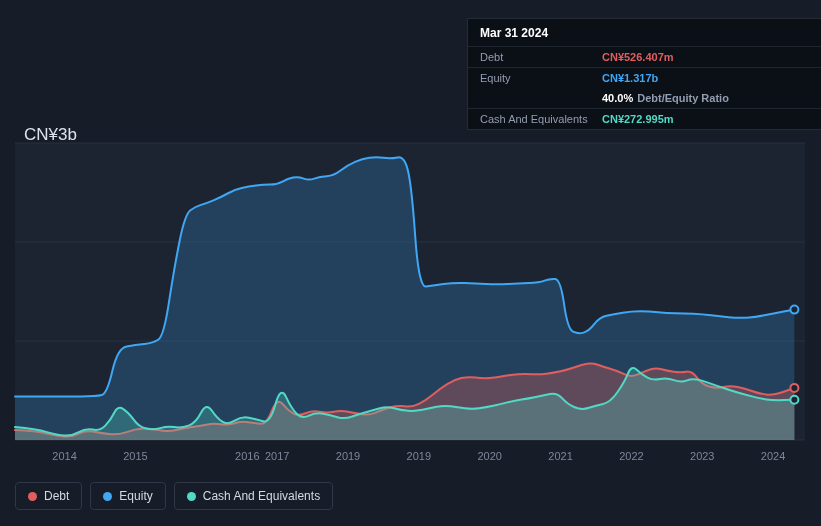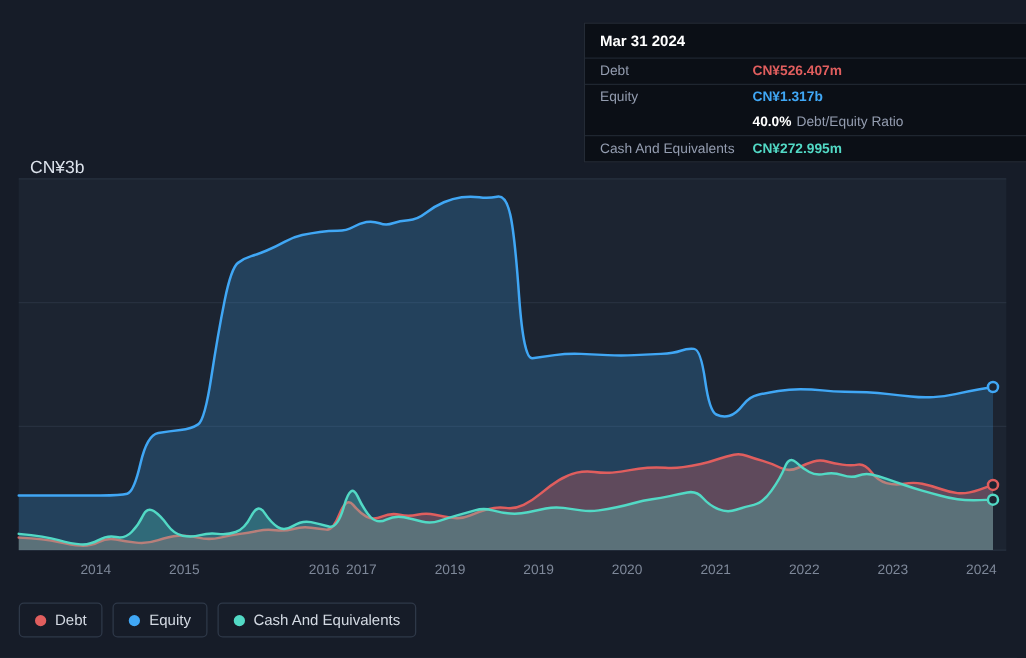--- a/index.html
+++ b/index.html
@@ -3,37 +3,37 @@
 <meta charset="utf-8">
 <style>
   html,body{margin:0;padding:0;}
   body{
     width:821px;height:526px;position:relative;overflow:hidden;
     background:#161c28;
     font-family:"Liberation Sans",sans-serif;
   }
   svg.chart{position:absolute;left:15px;top:143px;background:#1c2431;overflow:visible;display:block;}
   .gridline{stroke:#27303f;stroke-width:1;}
-  .y-label{position:absolute;left:24px;color:#dde3ec;font-size:14px;}
+  .y-label{position:absolute;left:24px;color:#dde3ec;font-size:17px;}
   .y-label.top{top:125px;}
   .y-label.bottom{top:423px;}
-  .x-axis{position:absolute;left:12px;top:450px;width:655px;height:16px;}
+  .x-axis{position:absolute;left:0;top:450px;width:655px;height:16px;}
   .xtick{position:absolute;top:0;transform:translateX(-50%);color:#7e8899;font-size:11px;}
 
   .tooltip{
     position:absolute;left:467px;top:18px;width:388px;box-sizing:border-box;
     background:#0b0f16;border:1px solid #242b36;z-index:5;
   }
   .tt-header{padding:7px 12px 6px;color:#ffffff;font-weight:700;font-size:12px;}
   .tt-row{display:flex;align-items:baseline;padding:4px 12px;border-top:1px solid #1f2630;font-size:11px;}
   .tt-row.no-border{border-top:none;}
   .tt-label{flex:0 0 122px;color:#949db0;}
   .tt-value{font-weight:600;}
   .tt-ratio-val{color:#ffffff;font-weight:700;}
-  .tt-ratio-label{color:#949db0;font-weight:400;margin-left:4px;}
+  .tt-ratio-label{color:#949db0;font-weight:700;margin-left:4px;}
 
   .legend{position:absolute;left:15px;top:482px;display:flex;gap:8px;}
   .legend-item{
     display:flex;align-items:center;gap:7px;height:26px;padding:0 12px;
     border:1px solid #2e3848;border-radius:4px;background:transparent;
     color:#d4dae3;font-size:12px;cursor:pointer;white-space:nowrap;
   }
   .legend-dot{width:9px;height:9px;border-radius:50%;flex:0 0 auto;}
 </style>
 </head>

